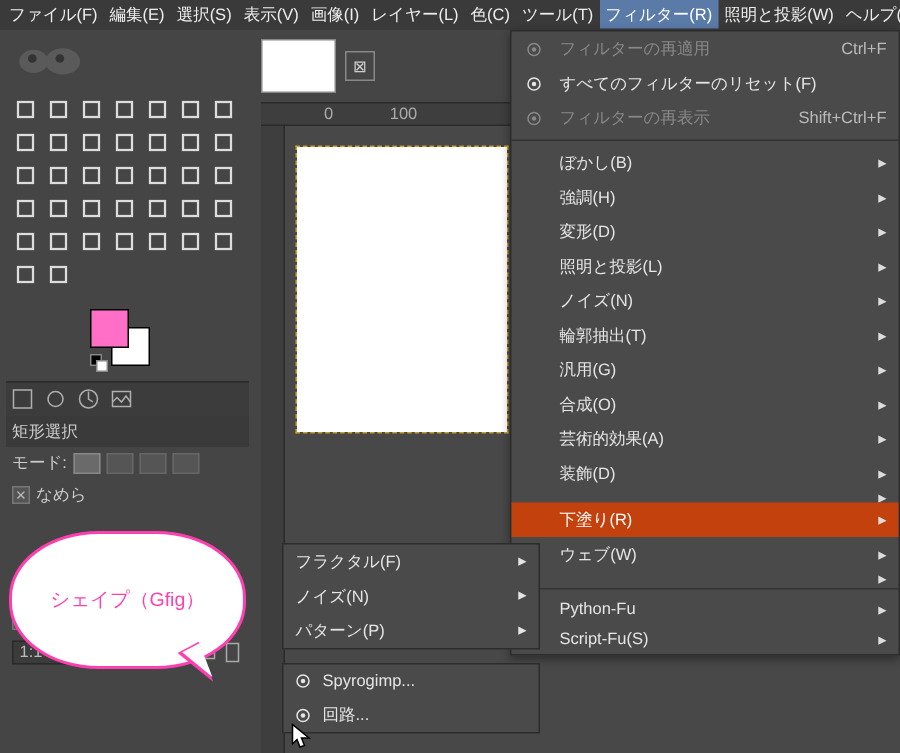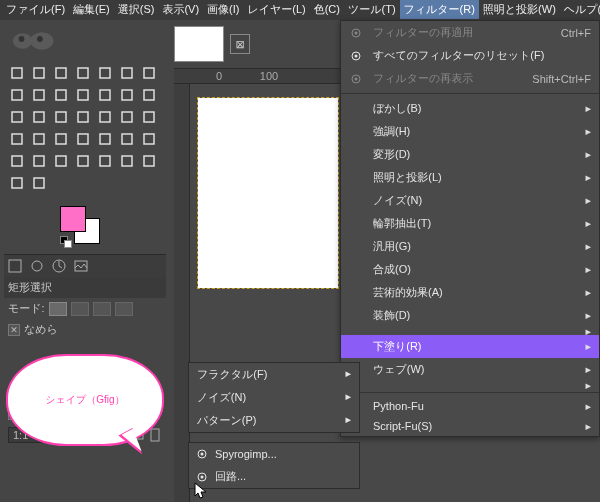--- a/index.html
+++ b/index.html
@@ -36,32 +36,32 @@
 .thumb-x{width:20px;height:20px;border:1px solid #888;display:flex;align-items:center;justify-content:center;color:#ccc}
 .rulers{position:absolute;top:48px;left:4px;right:0;height:16px;background:#3e3e3e;color:#aaa;border-top:1px solid #2a2a2a;border-bottom:1px solid #2a2a2a;font-size:9px;display:flex;align-items:center;padding-left:20px;overflow:hidden}
 .ruler-v{position:absolute;top:64px;left:4px;width:16px;bottom:0;background:#3e3e3e;border-right:1px solid #2a2a2a;font-size:9px;color:#aaa;writing-mode:vertical-rl}
 .canvas-back{position:absolute;top:64px;left:20px;right:0;bottom:0;background:#484848}
 .canvas{position:absolute;top:78px;left:28px;width:140px;height:190px;background:#fff;outline:1px dashed #c9a227}
 .filters-panel{position:absolute;top:20px;left:340px;width:260px;background:#4a4a4a;border:1px solid #2c2c2c;box-shadow:0 2px 6px rgba(0,0,0,.4)}
 .fp-item{display:flex;align-items:center;padding:4px 8px;gap:10px;color:#e5e5e5;position:relative}
 .fp-item.dis{color:#888}
 .fp-item .arrow{position:absolute;right:8px;color:#ddd}
 .fp-item .sc{position:absolute;right:8px;color:#bbb}
-.fp-item.hl{background:#8b5cf6;color:#fff}
+.fp-item.hl{background:#c2410c;color:#fff}
 .fp-sep{height:1px;background:#333;margin:3px 0}
 .fp-gear{width:14px;height:14px;display:inline-flex;align-items:center;justify-content:center}
 .sub1{position:absolute;top:362px;left:188px;width:172px;background:#4a4a4a;border:1px solid #2c2c2c}
 .sub1 .si{display:flex;align-items:flex-start;padding:4px 8px;color:#e5e5e5;position:relative}
 .sub1 .si .arrow{position:absolute;right:8px}
 .sub2{position:absolute;top:442px;left:188px;width:172px;background:#4a4a4a;border:1px solid #2c2c2c}
 .sub2 .si{display:flex;align-items:center;padding:4px 6px;gap:6px;color:#e5e5e5}
 .sub2 .si.hl{background:#5a7aa8;color:#fff}
 .cursor{position:absolute;top:482px;left:194px;width:14px;height:18px;pointer-events:none;z-index:50}
 .callout{position:absolute;top:354px;left:6px;width:178px;height:116px;z-index:40}
-.callout .bubble{position:absolute;left:0;top:0;width:158px;height:92px;background:#fff;border:2px solid #ff3fb0;border-radius:60px/44px;display:flex;align-items:center;justify-content:center;color:#ff3fb0;font-size:10px;font-weight:500}
+.callout .bubble{position:absolute;left:0;top:0;width:158px;height:92px;background:#fff;border:2px solid #ff3fb0;border-radius:60px/44px;display:flex;align-items:center;justify-content:center;color:#ff3fb0;font-size:13px;font-weight:500}
 .callout .tail{position:absolute;left:118px;top:76px;width:0;height:0;border-left:12px solid transparent;border-right:4px solid transparent;border-top:28px solid #ff3fb0;transform:rotate(-28deg)}
 .callout .tail::after{content:"";position:absolute;left:-9px;top:-27px;border-left:10px solid transparent;border-right:3px solid transparent;border-top:24px solid #fff}
 .ruler-tick{display:inline-block;width:50px;text-align:center}
 </style>
 </head>
 <body>
 
 <div class="menubar" id="menubar">
     <div class="mi">ファイル(F)</div>
     <div class="mi">編集(E)</div>

